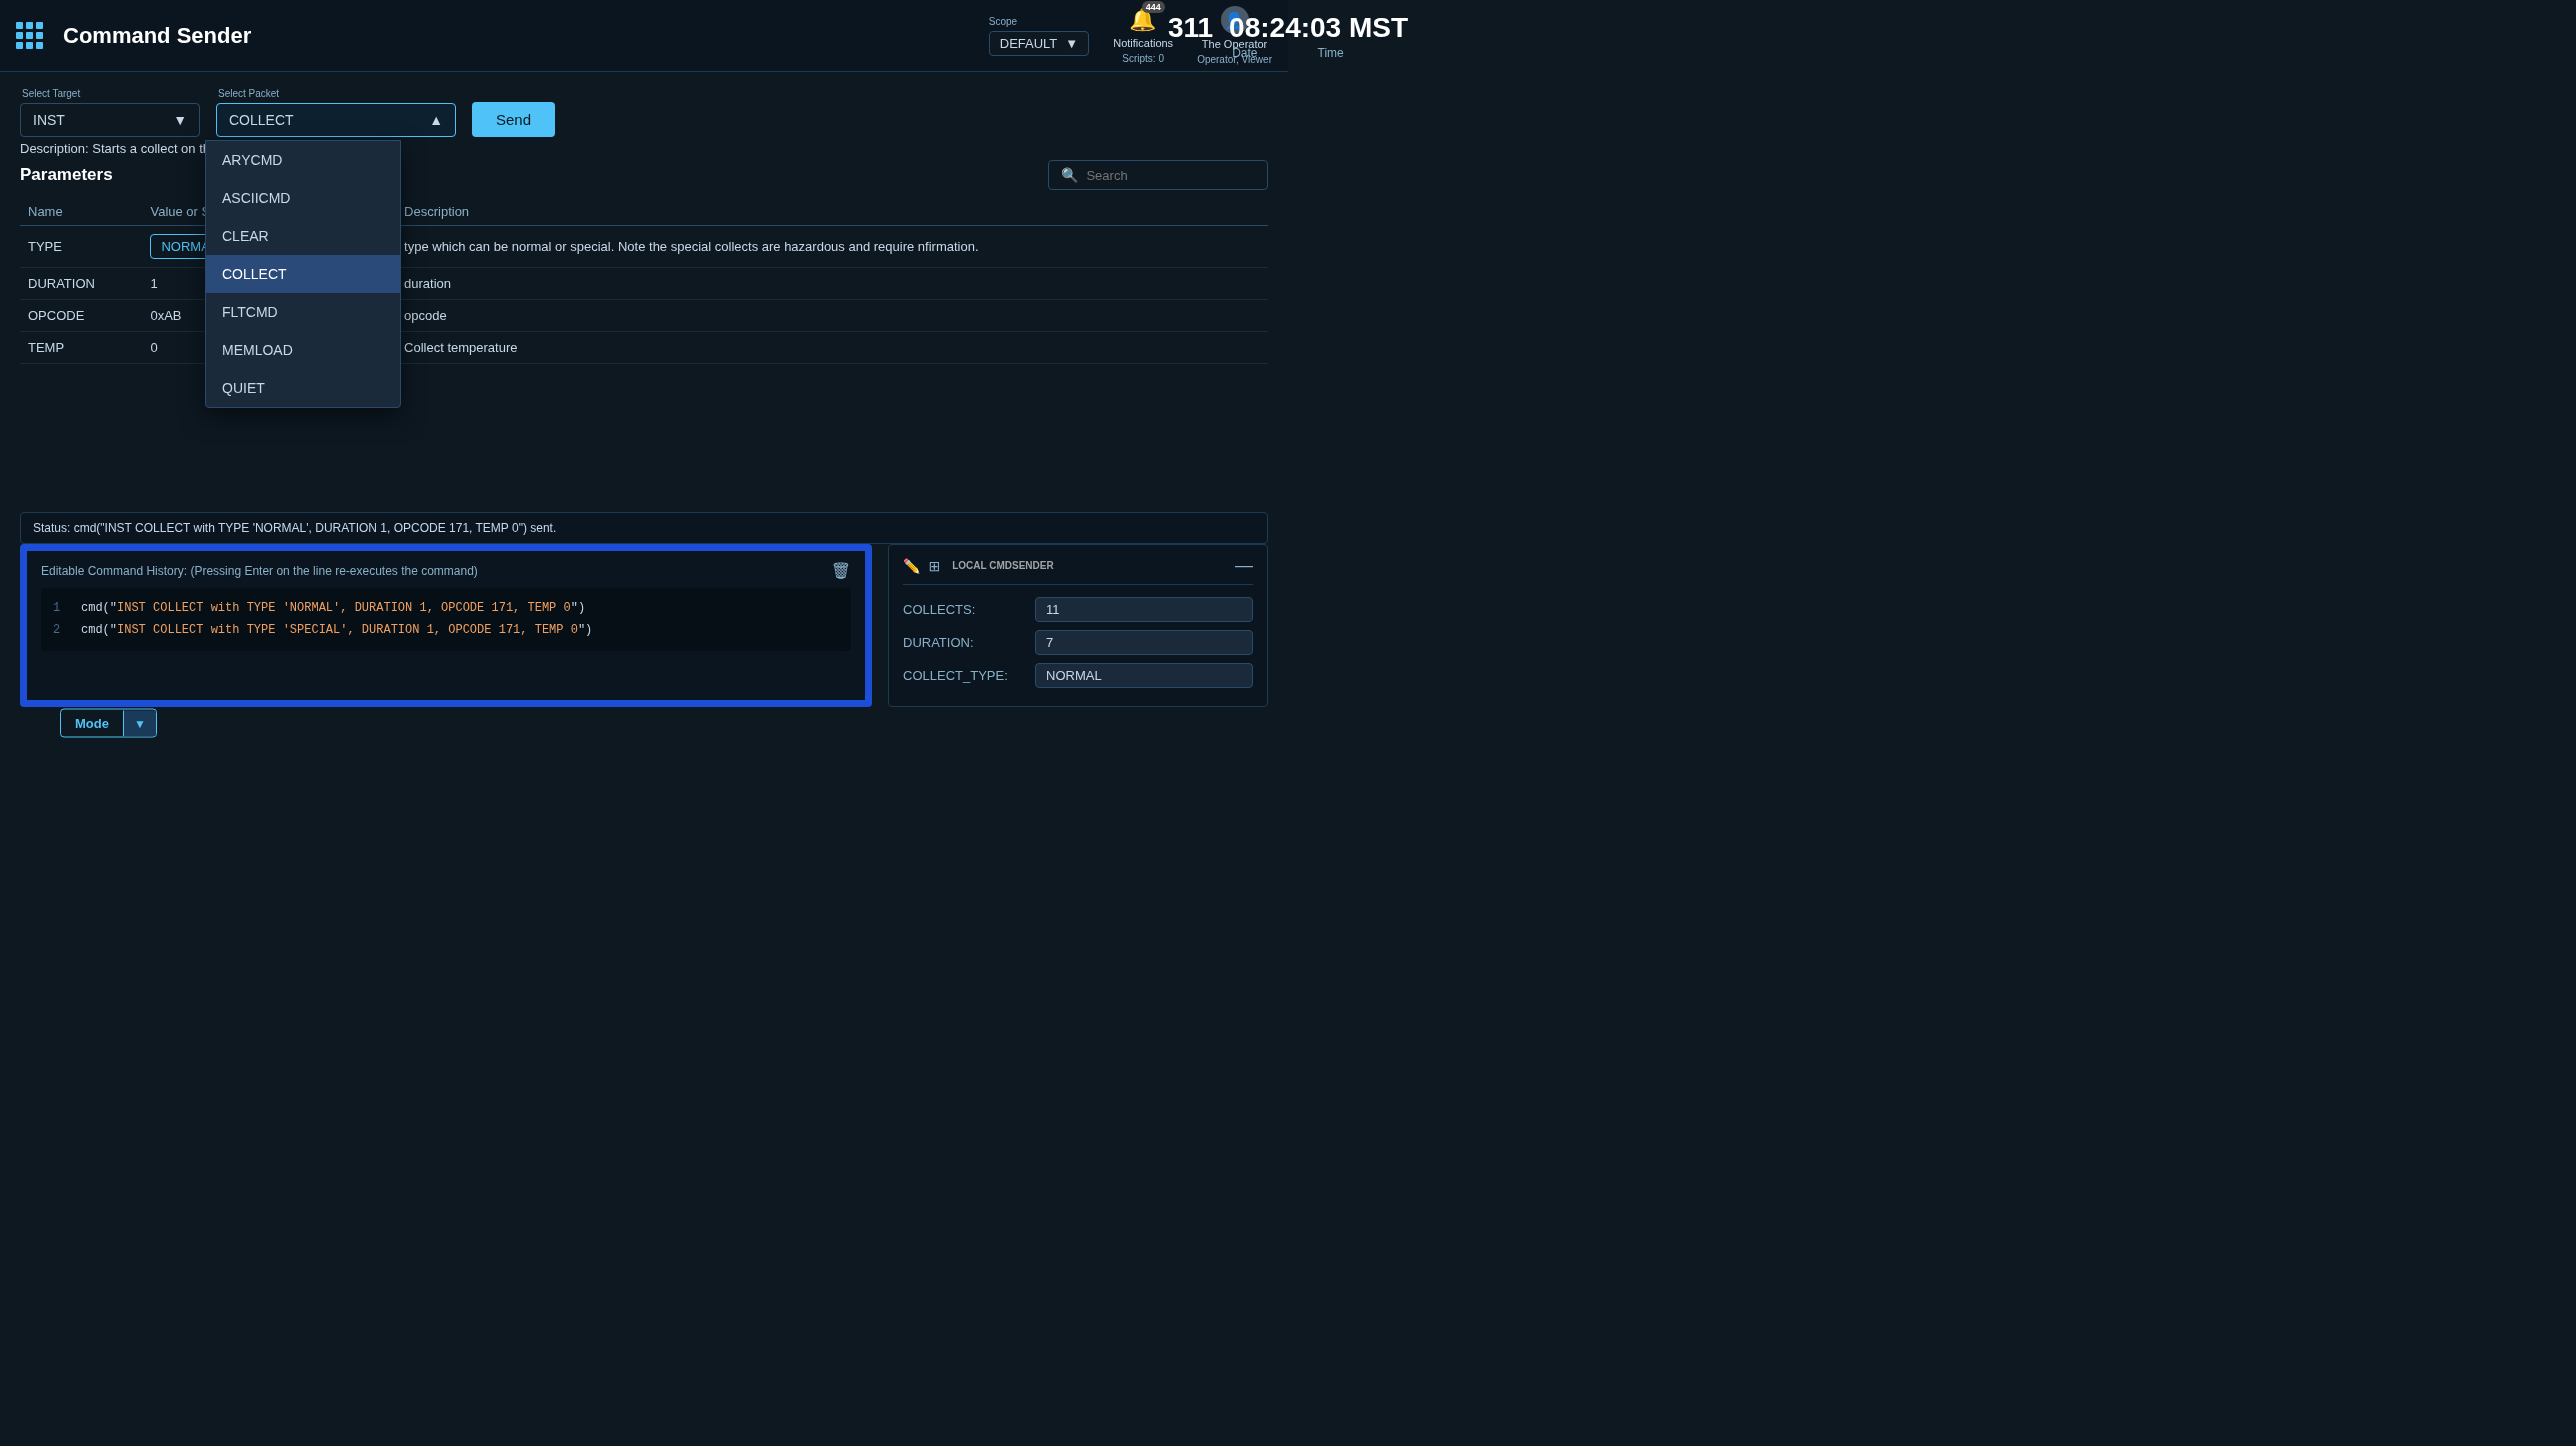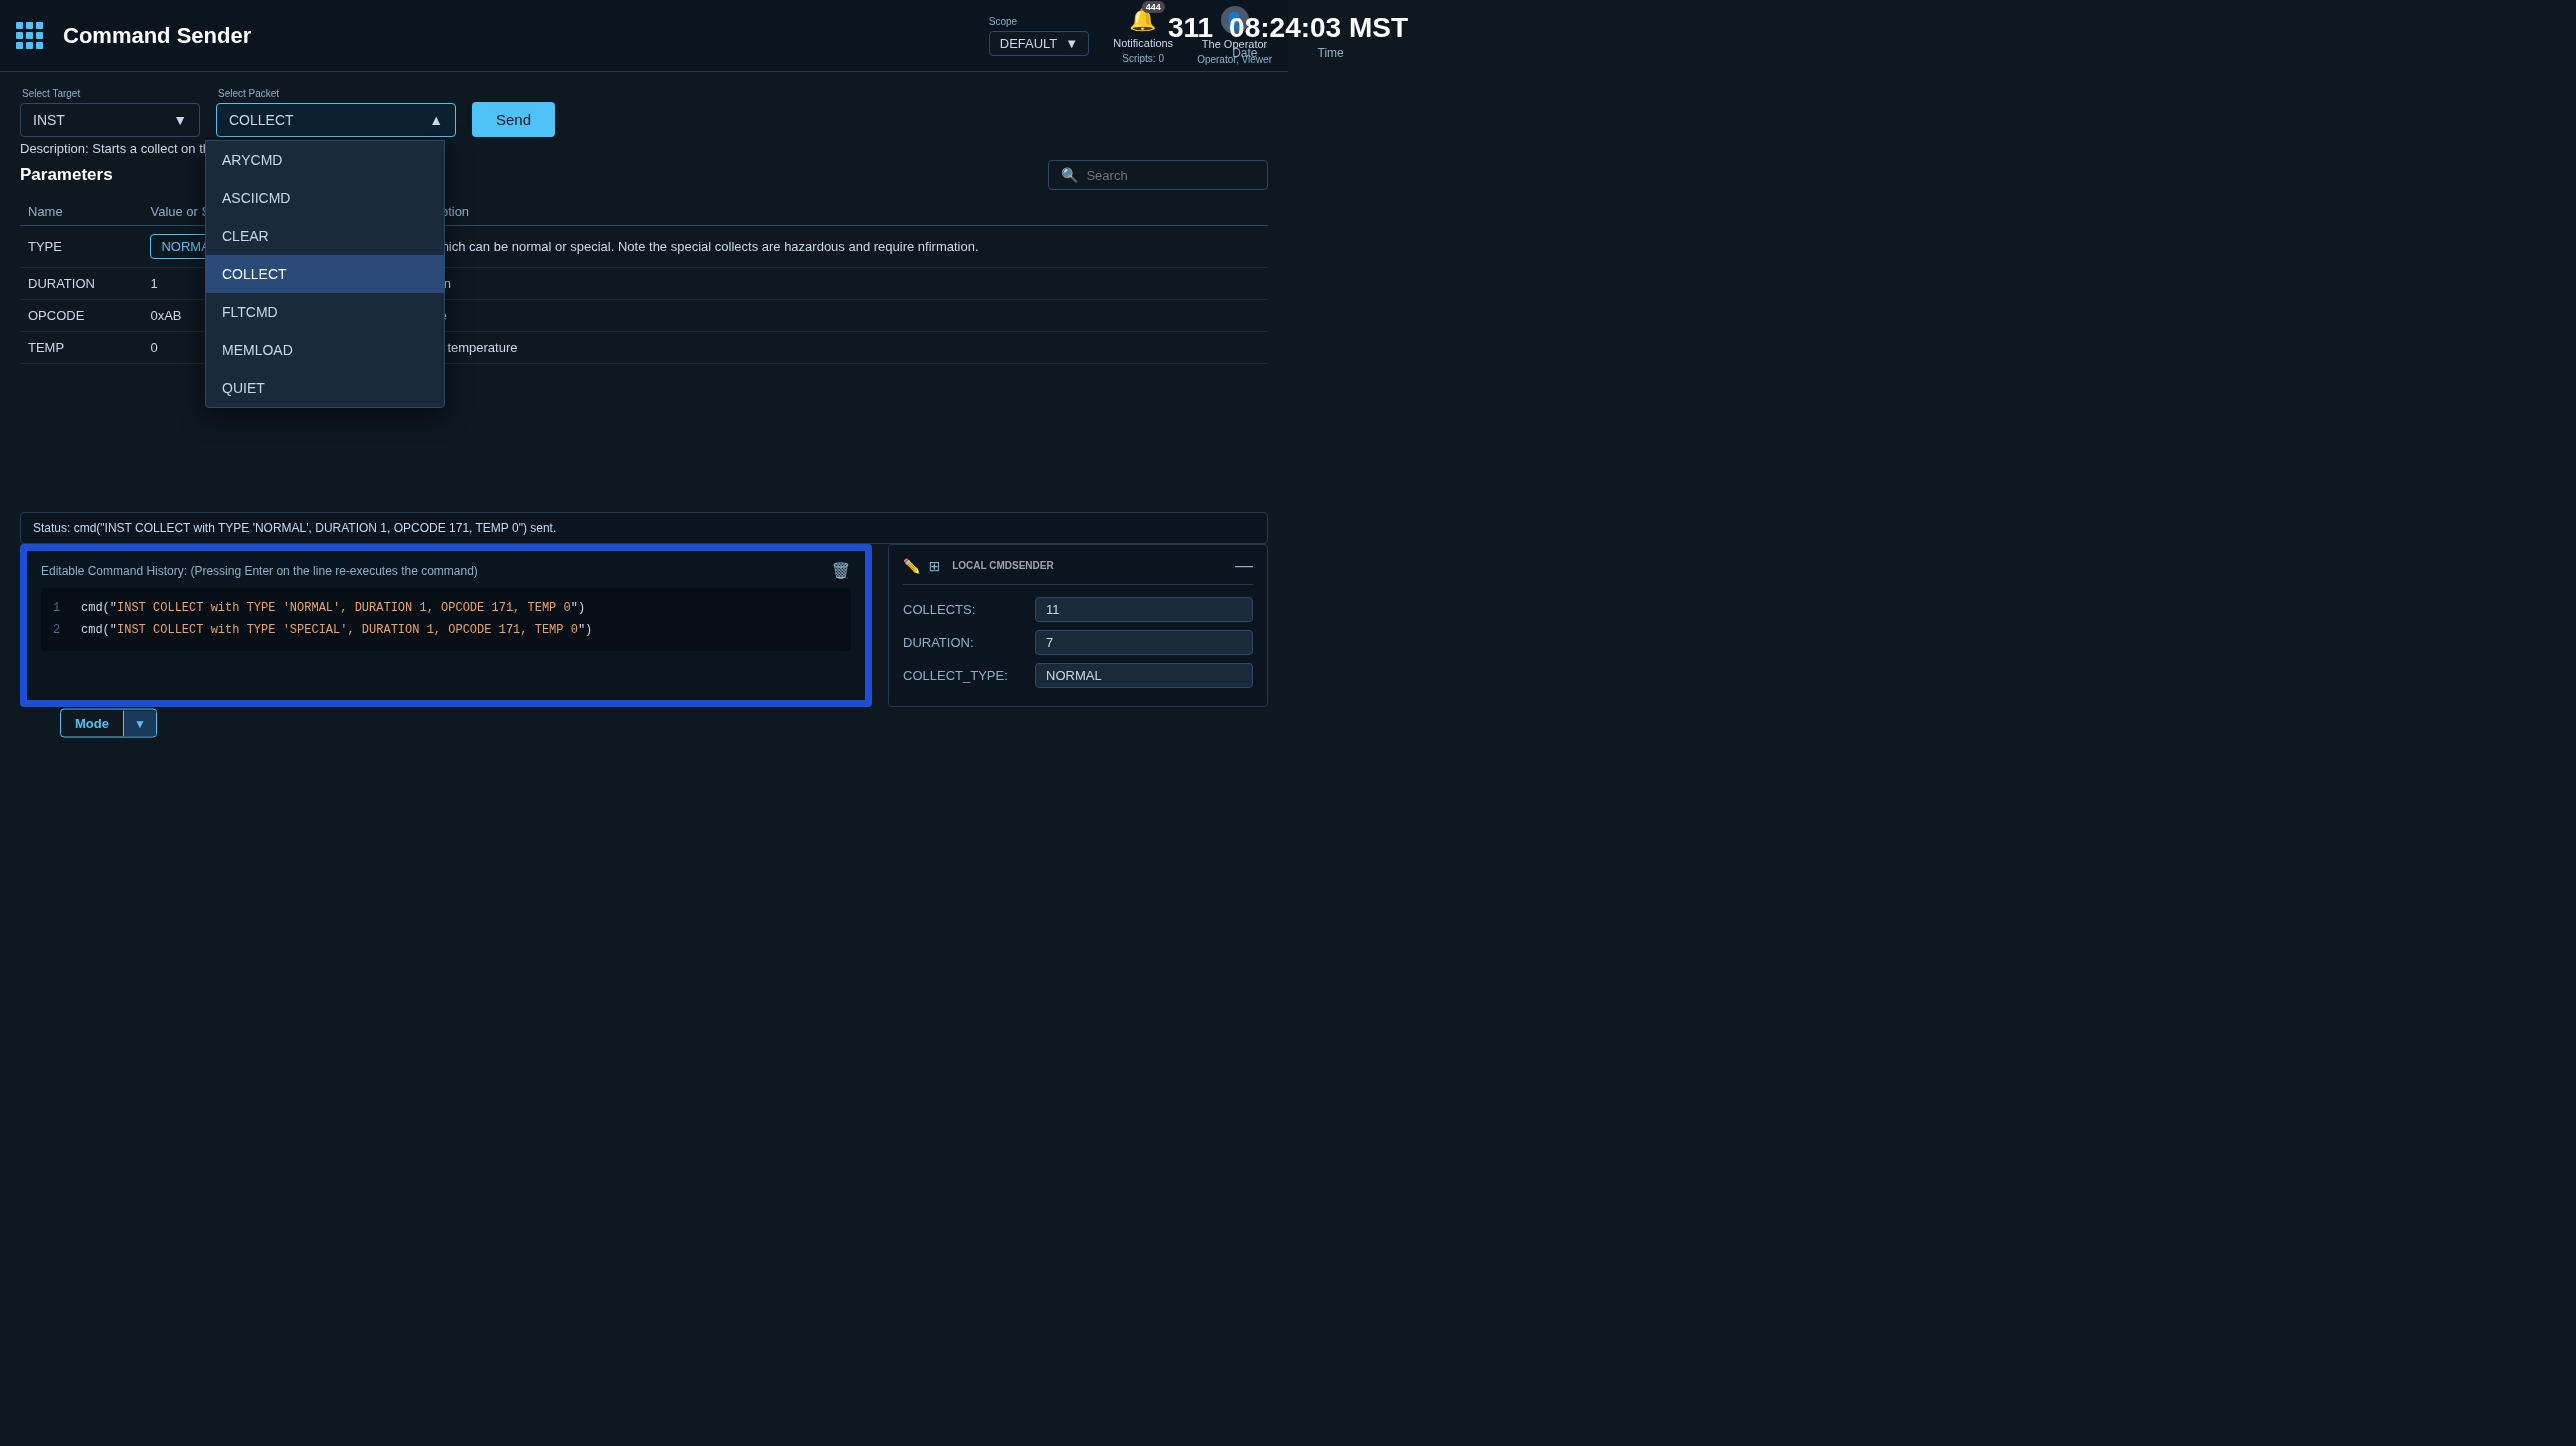--- a/index.html
+++ b/index.html
@@ -234,21 +234,21 @@
       font-size: 15px;
       font-weight: 400;
       cursor: pointer;
     }
 
     
     .dropdown-menu {
       position: absolute;
       top: 52px;
       left: 185px;
-      width: 240px;
+      width: 196px;
       background: #1a2a3a;
       border: 1px solid #2a4a6a;
       border-radius: 0 0 4px 4px;
       z-index: 100;
       box-shadow: 0 8px 24px rgba(0,0,0,0.5);
     }
     .dropdown-item {
       padding: 11px 16px;
       cursor: pointer;
       font-size: 14px;

